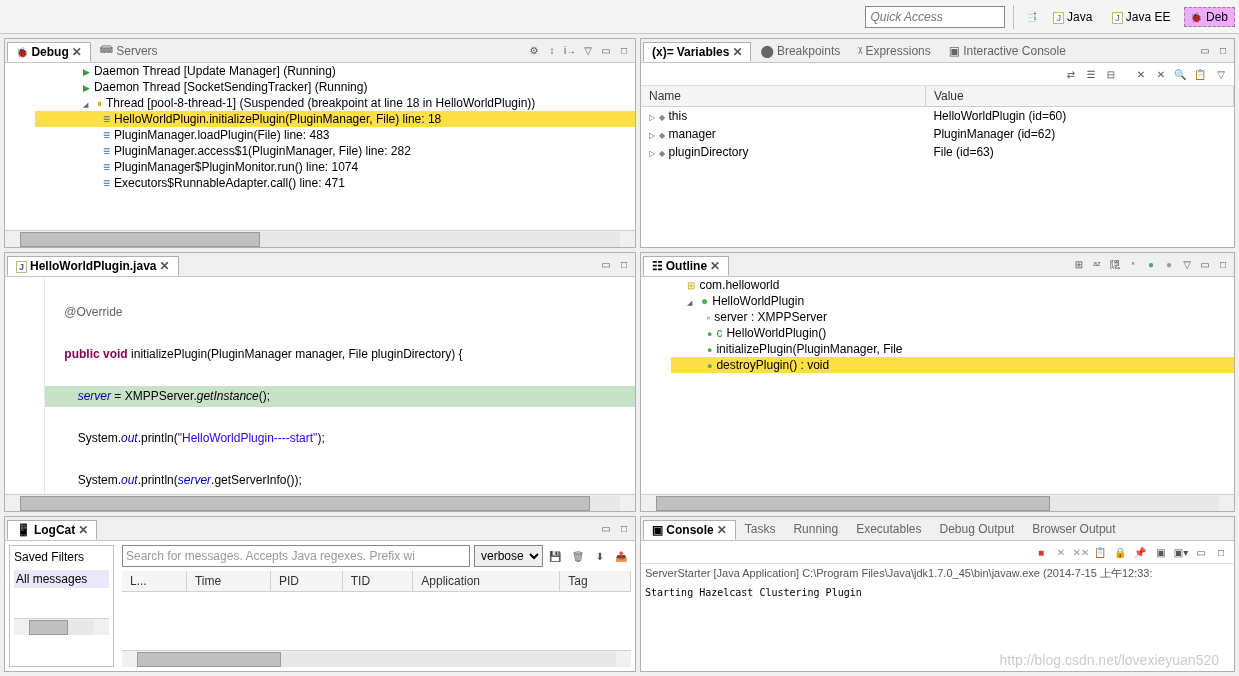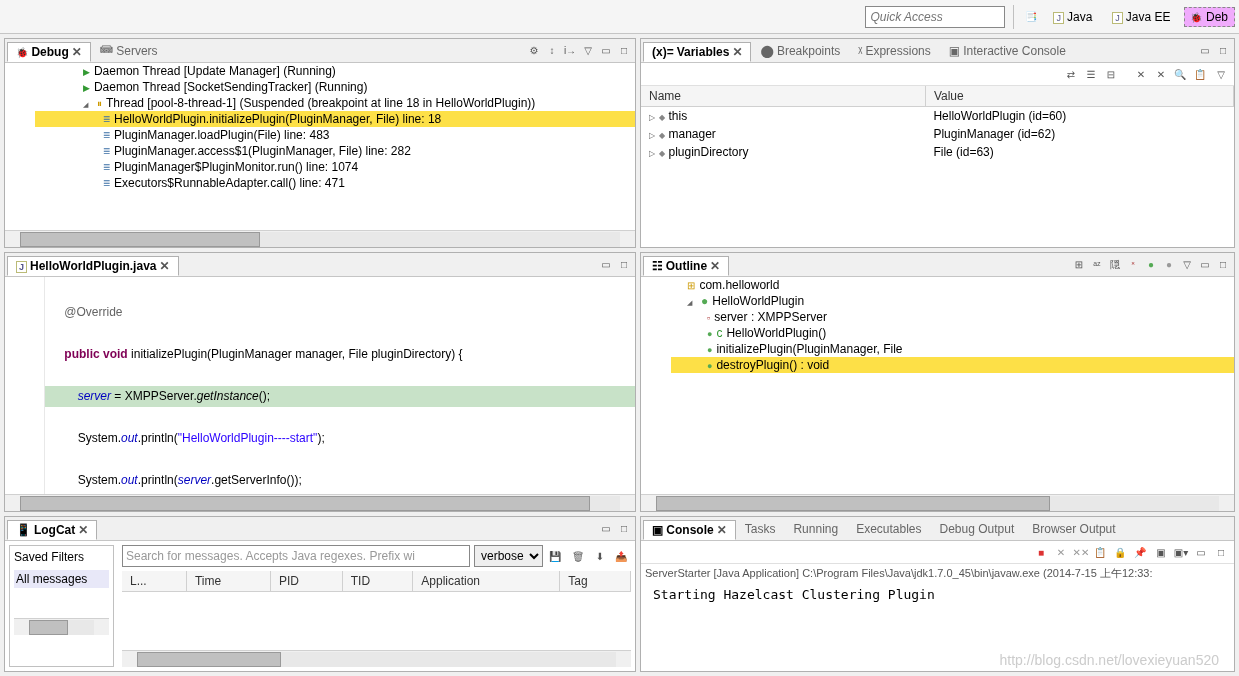--- a/index.html
+++ b/index.html
@@ -37,21 +37,21 @@
 .hl { background: #c8e2c8; }
 .outline-area { grid-column: 2; grid-row: 2; }
 .bottom-left { grid-column: 1; grid-row: 3; }
 .bottom-right { grid-column: 2; grid-row: 3; }
 .logcat-body { display: flex; flex: 1; overflow: hidden; }
 .saved-filters { width: 105px; border: 1px solid #c0c0c0; margin: 4px; padding: 4px; }
 .log-main { flex: 1; display: flex; flex-direction: column; padding: 4px; overflow: hidden; }
 .log-search-row { display: flex; align-items: center; gap: 4px; margin-bottom: 4px; }
 .log-search { flex: 1; border: 1px solid #888; padding: 3px; color: #999; }
 select { border: 1px solid #888; padding: 2px; }
-.console-body { flex: 1; padding: 4px; font-family: Consolas, monospace; font-size: 13px; overflow: auto; margin-left: 8px; }
+.console-body { flex: 1; padding: 4px; font-family: Consolas, monospace; font-size: 10px; overflow: auto; }
 .console-header { font-size: 11px; color: #555; padding: 2px 4px; white-space: nowrap; overflow: hidden; }
 .scrollbar-h { height: 17px; background: #f0f0f0; border-top: 1px solid #d0d0d0; display: flex; align-items: center; }
 .sb-track { flex: 1; background: #e8e8e8; height: 15px; margin: 0 15px; position: relative; }
 .sb-thumb { background: #c0c0c0; height: 100%; width: 40%; border: 1px solid #999; }
 .watermark { position: absolute; bottom: 8px; right: 20px; color: #ccc; font-size: 14px; font-family: sans-serif; }
 .ico-debug::before { content: "🐞"; font-size: 10px; }
 .ico-thread::before { content: "⏸"; color: #c90; font-size: 10px; }
 .ico-stack::before { content: "≡"; color: #3a6ea5; }
 .ico-daemon::before { content: "▶"; color: #393; font-size: 9px; }
 .ico-java::before { content: "J"; background: #fff; border: 1px solid #bb7; color: #558; font-size: 9px; padding: 0 2px; }

